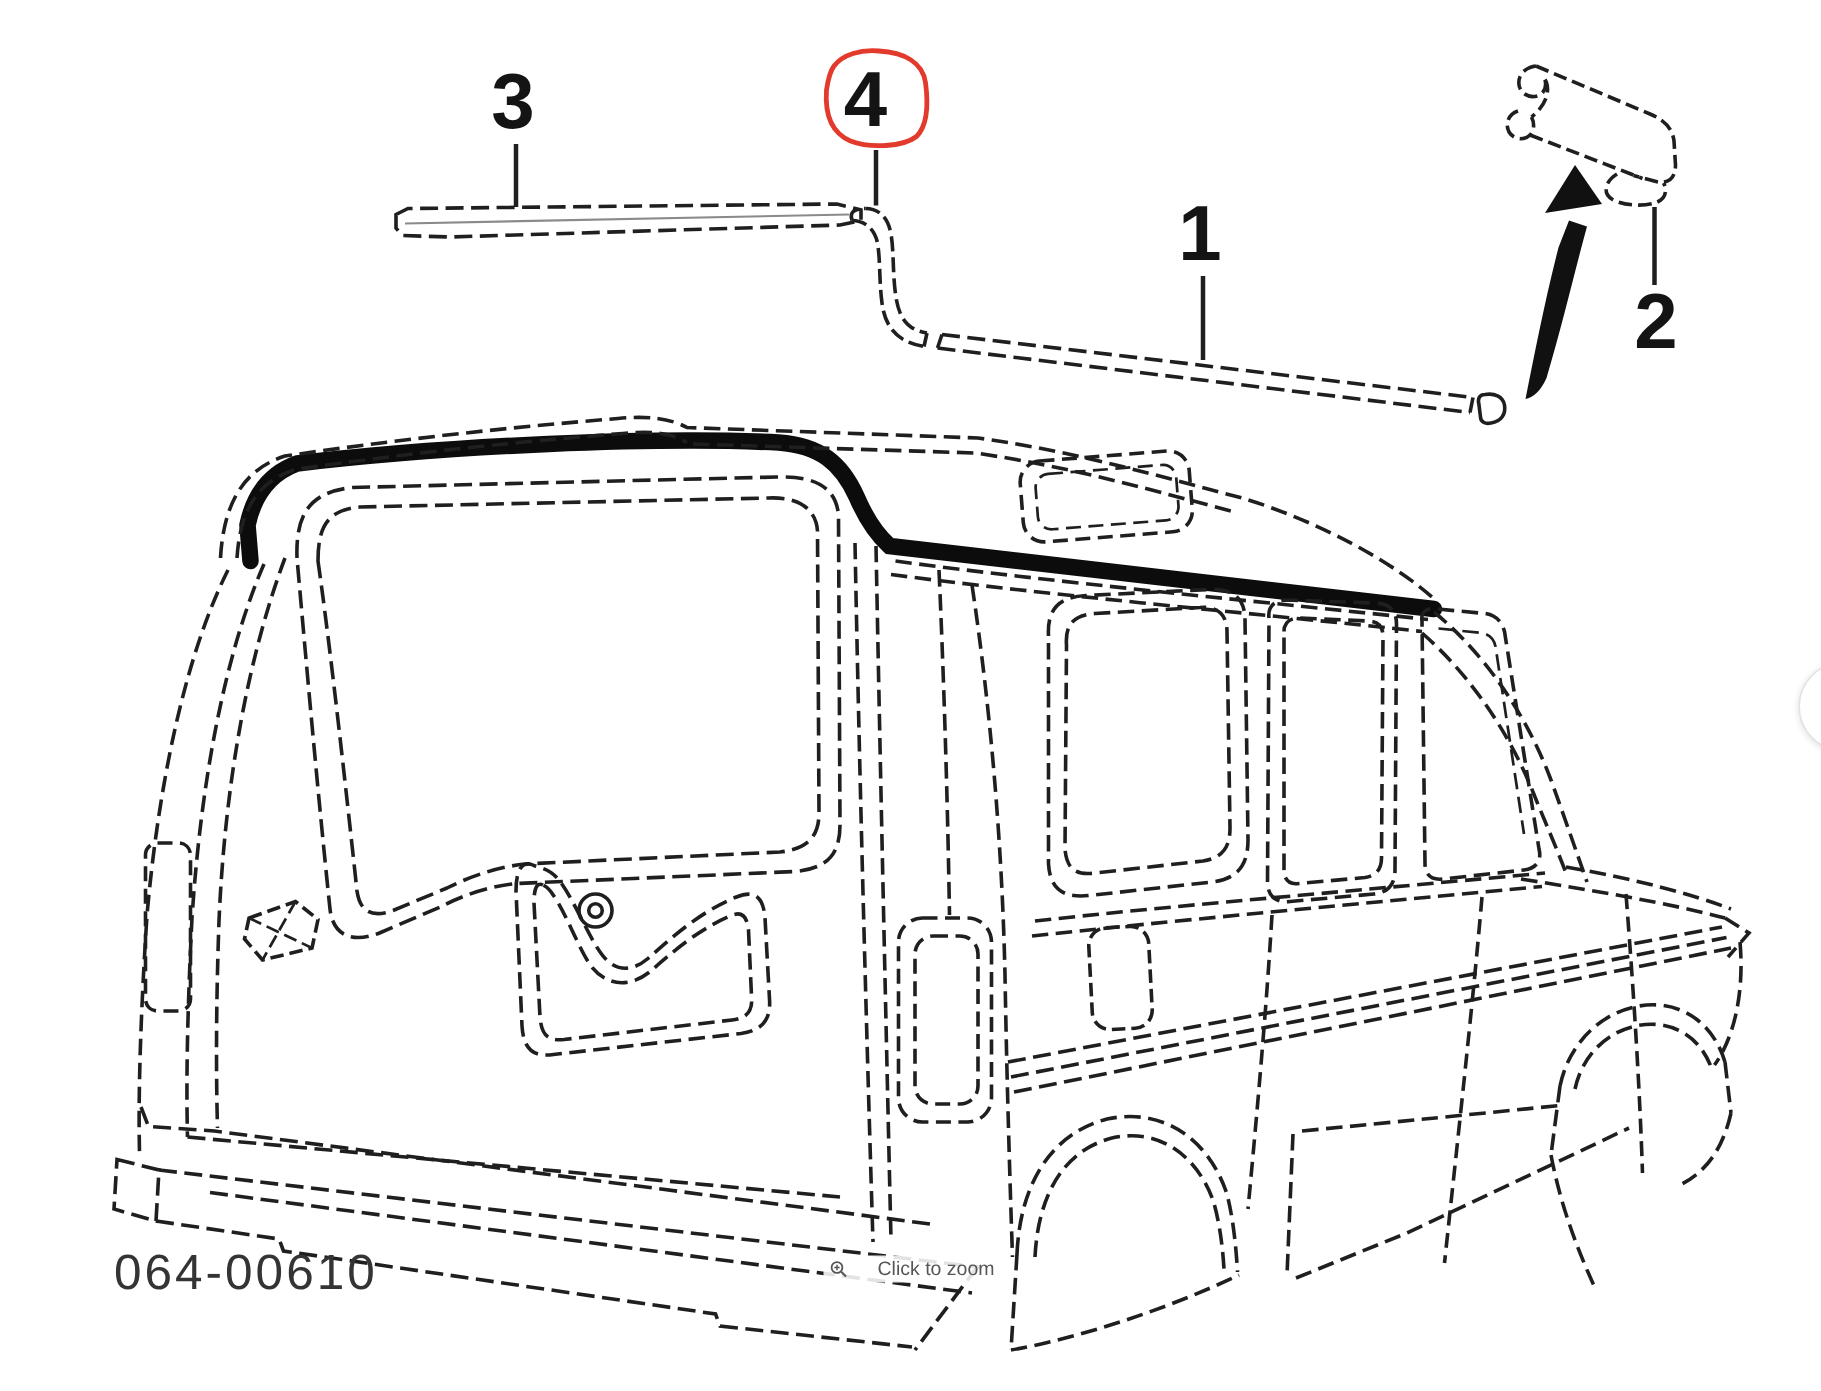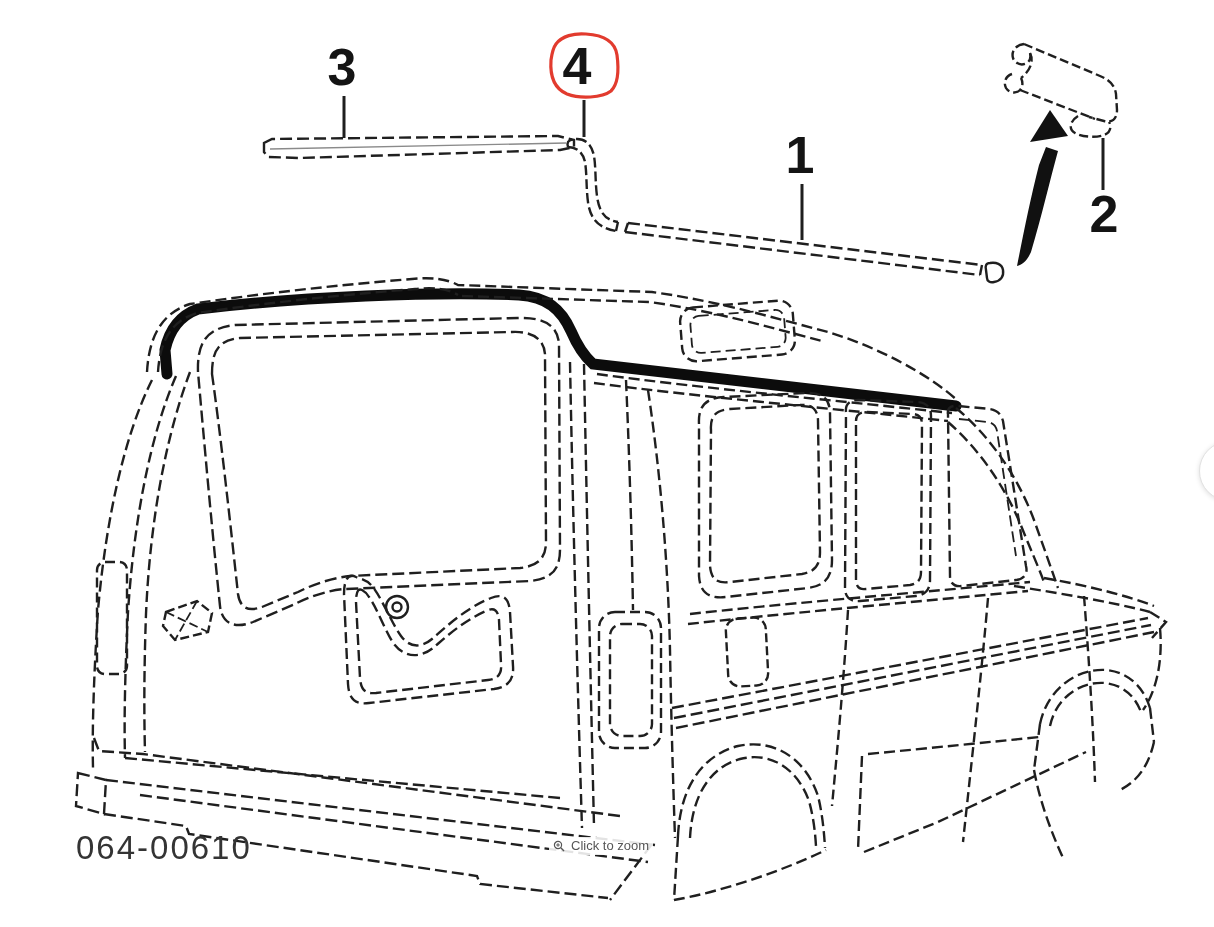--- a/index.html
+++ b/index.html
@@ -10,21 +10,21 @@
   .stage{position:absolute;inset:0;cursor:pointer;}
   svg text.callout{
     font-family:"Liberation Sans",sans-serif;font-weight:bold;
     font-size:52px;fill:#141414;text-anchor:middle;
   }
   svg text.partnum{
     font-family:"Liberation Sans",sans-serif;font-size:33px;fill:#343434;
     letter-spacing:2px;
   }
   .zoom-hint{
-    position:absolute;left:549px;top:837px;display:flex;align-items:center;gap:6px;
+    position:absolute;left:549px;top:837px;display:flex;align-items:center;gap:20px;
     background:rgba(255,255,255,0.88);padding:1px 4px;color:#565656;
     font-size:13px;line-height:16px;white-space:nowrap;
   }
   .carousel-next{
     position:absolute;left:1199px;top:441px;width:58px;height:58px;border-radius:50%;
     background:#fff;border:1px solid #e2e2e2;box-shadow:0 1px 5px rgba(0,0,0,0.13);
   }
 </style>
 </head>
 <body>

